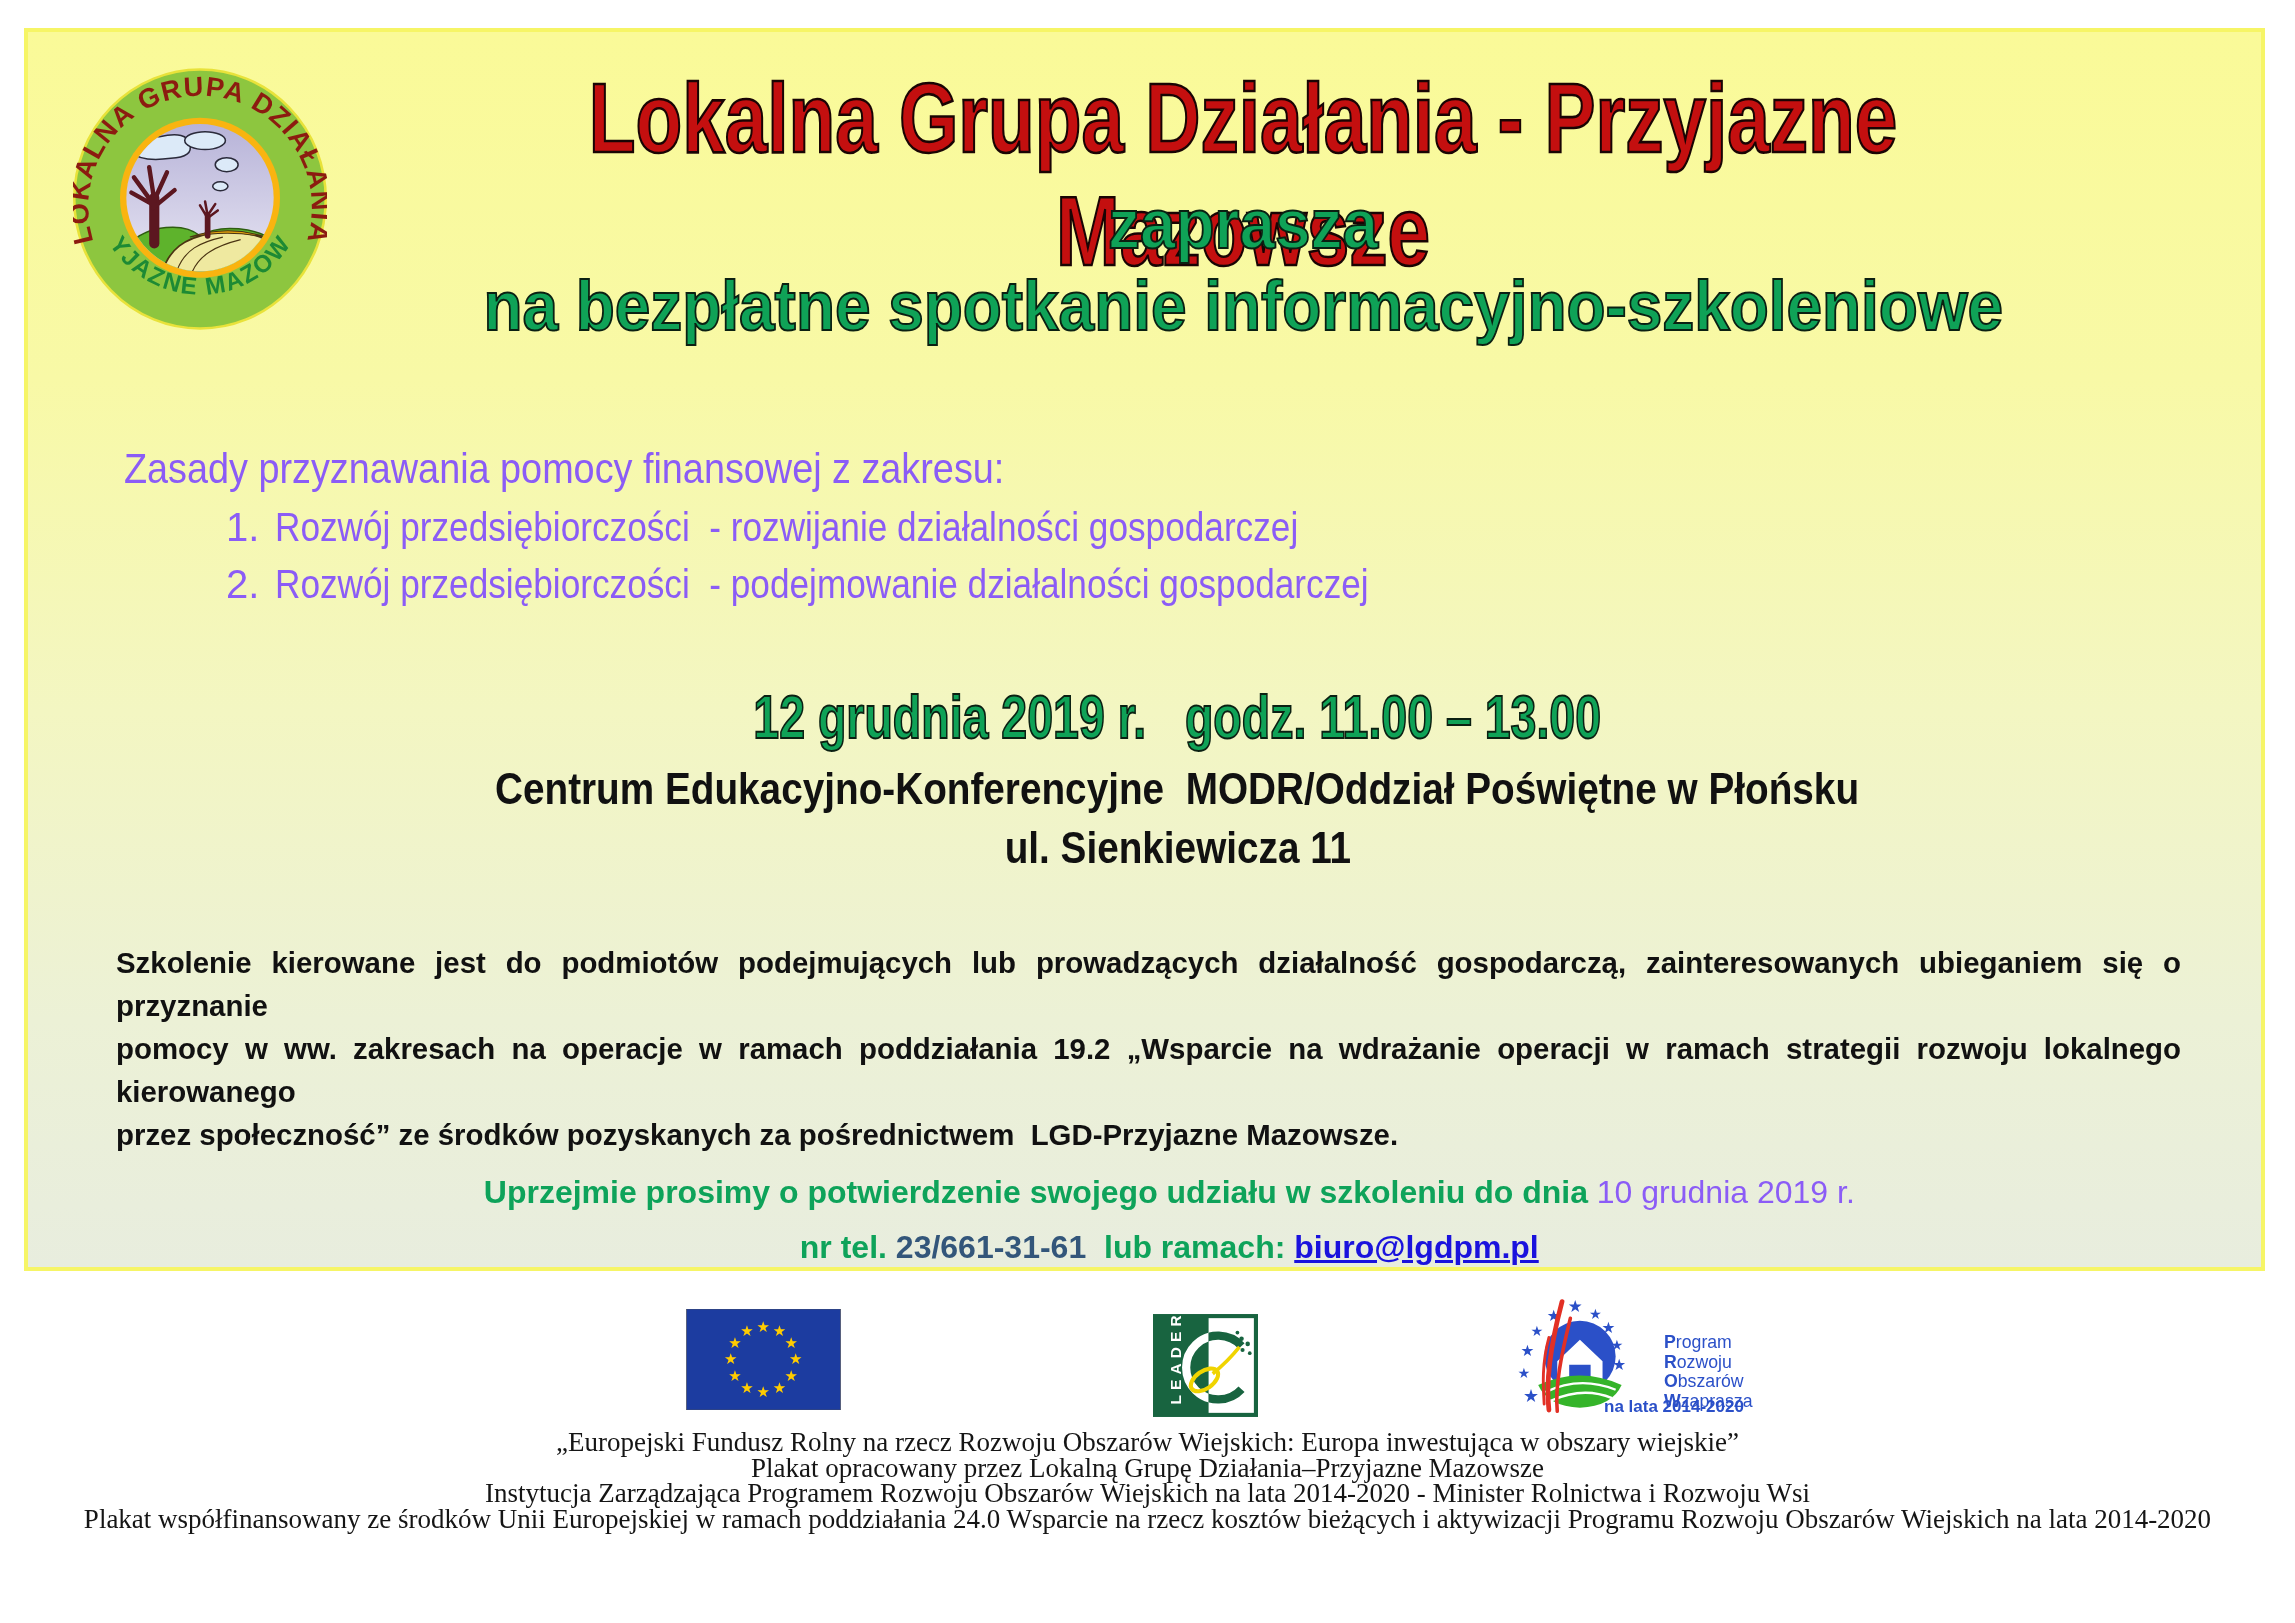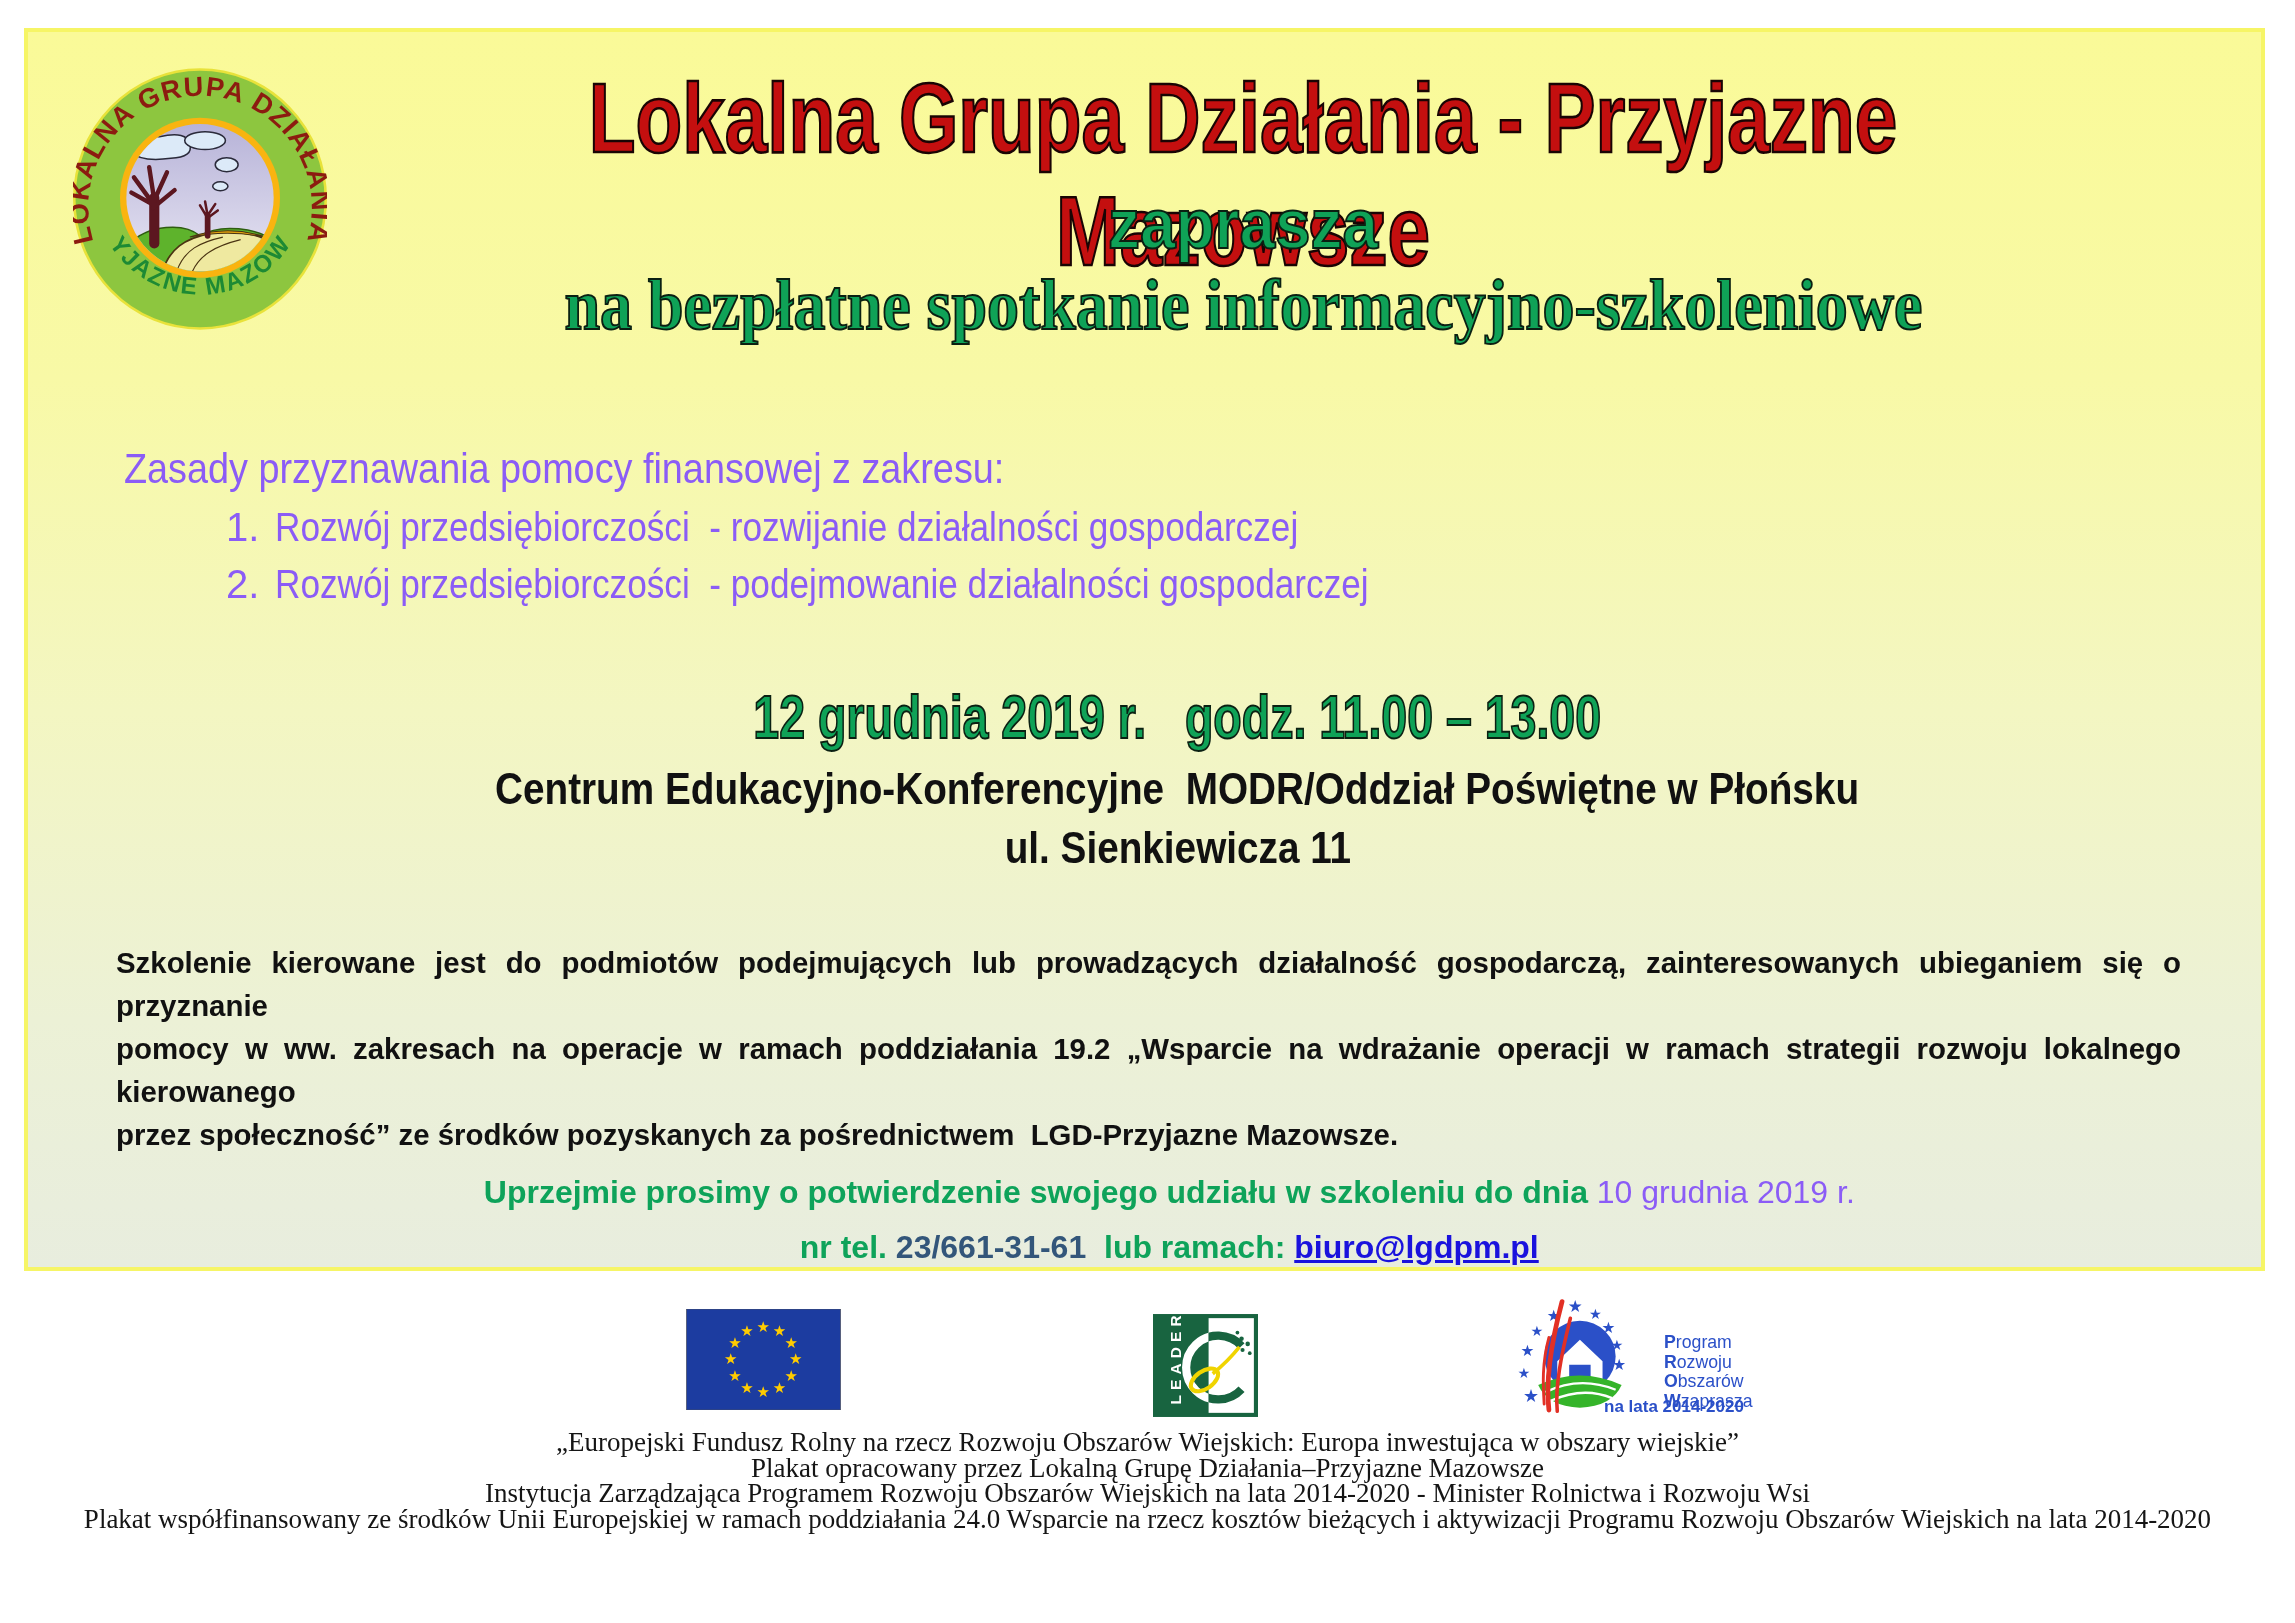--- a/index.html
+++ b/index.html
@@ -13,21 +13,21 @@
   .pre{white-space:pre;}
   .sqz{display:inline-block;transform-origin:center;}
   .sqzL{display:inline-block;transform-origin:left center;}
   .outl-red{color:#c40f0f;-webkit-text-stroke:2.6px #190404;font-weight:bold;}
   .outl-green{color:#0fa257;-webkit-text-stroke:2px #0b2012;font-weight:bold;}
   .red{color:#8b5cf6;font-weight:normal;}
   .green{color:#0ea35a;font-weight:bold;}
   .black-b{color:#111;font-weight:bold;}
   .title-line{top:62px;left:222px;width:2042px;font-size:98px;line-height:1.15;}
   .inv1{top:183px;left:222px;width:2042px;font-size:71px;line-height:1.15;}
-  .inv2{top:265px;left:222px;width:2042px;font-size:71px;line-height:1.15;font-family:Liberation Serif, serif;}
+  .inv2{top:265px;left:222px;width:2042px;font-size:71px;line-height:1.15;}
   .rules-h{top:446px;left:124px;font-size:42px;line-height:1.1;}
   .rule{left:226px;font-size:40px;line-height:1.15;display:flex;}
   .rule .num{width:49px;flex:none;}
   .date-line{top:681px;left:98px;width:2159px;font-size:62px;line-height:1.15;}
   .venue1{top:764px;left:98px;width:2159px;font-size:44px;line-height:1.15;}
   .venue2{top:823px;left:98px;width:2159px;font-size:44px;line-height:1.15;}
   .para{top:941px;left:116px;width:2065px;font-size:29.4px;line-height:43px;color:#111;font-weight:bold;}
   .para .just{text-align:justify;text-align-last:justify;}
   .para .last{text-align:left;white-space:pre;}
   .rsvp1{top:1137px;left:39px;width:2225px;font-size:32px;line-height:1.15;}

